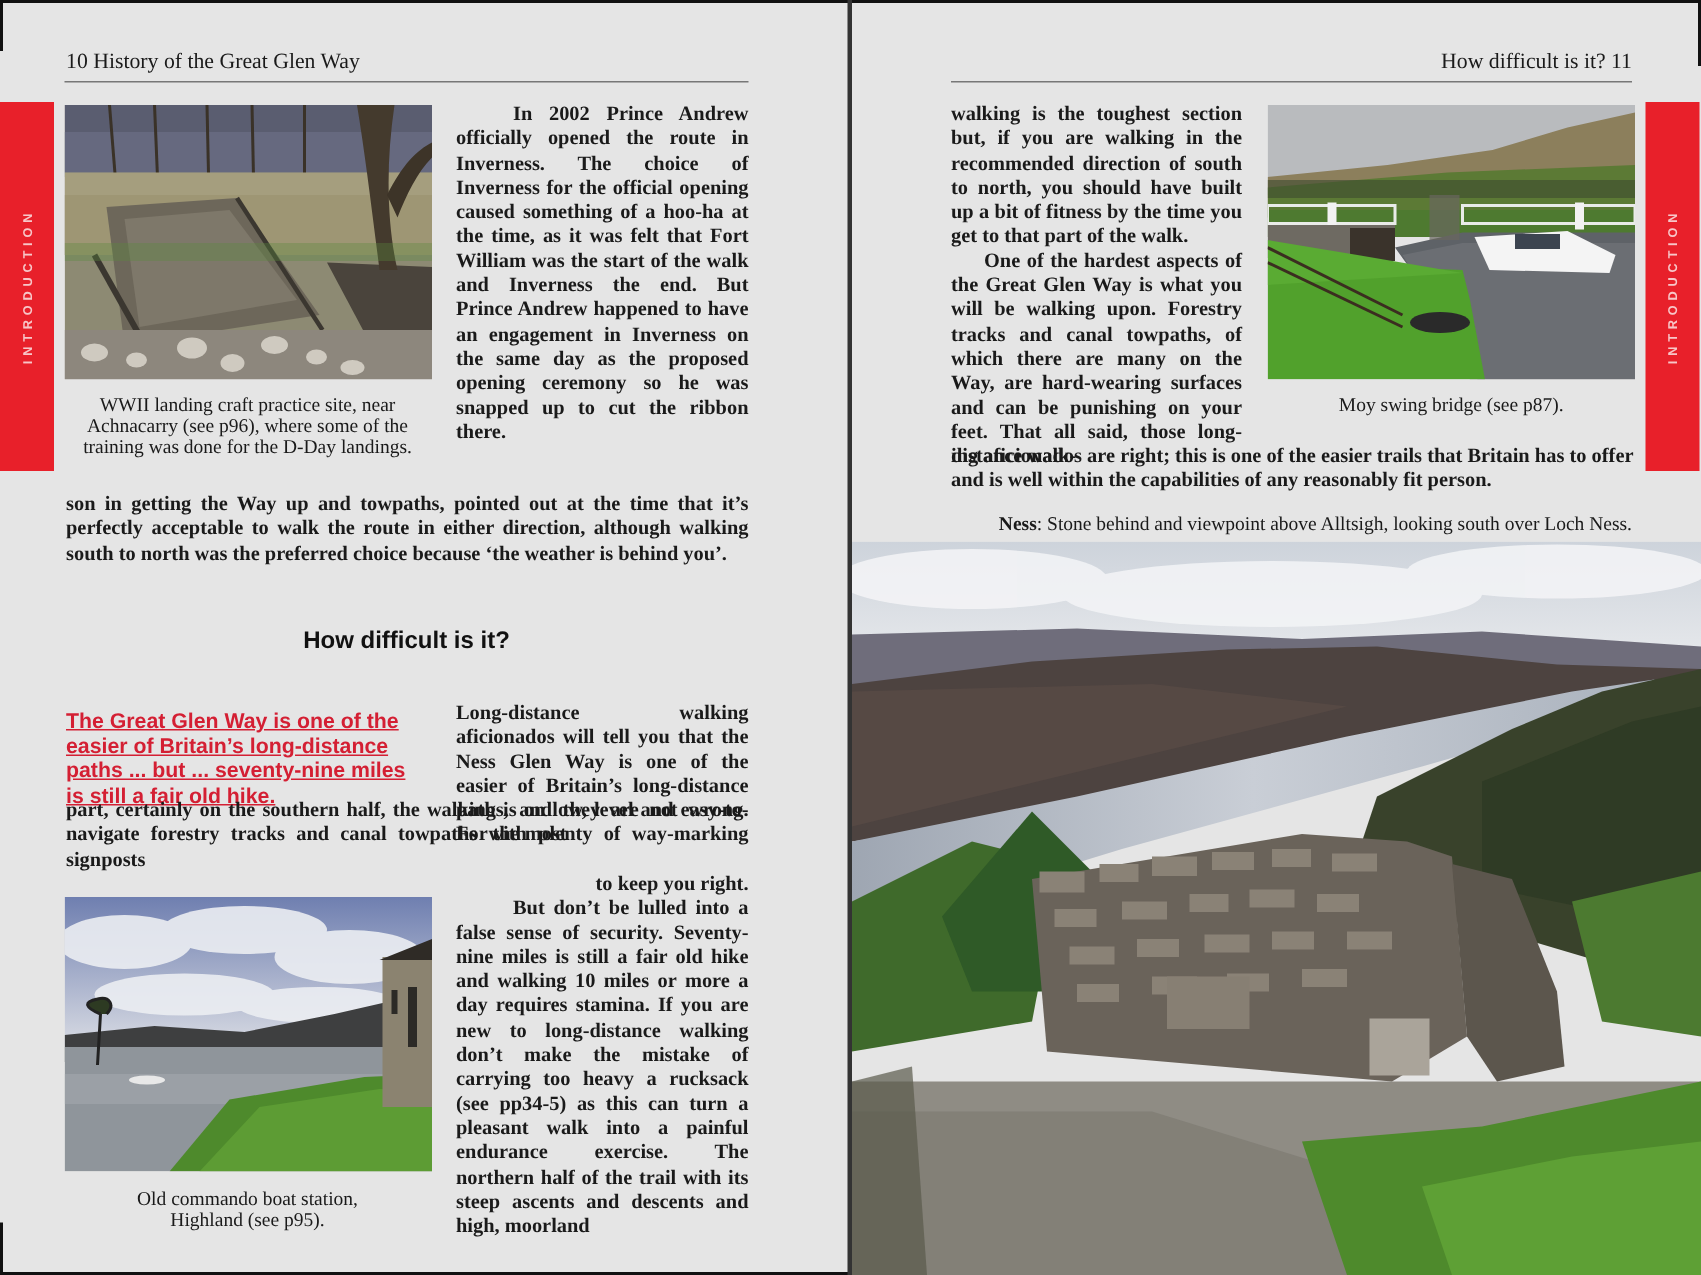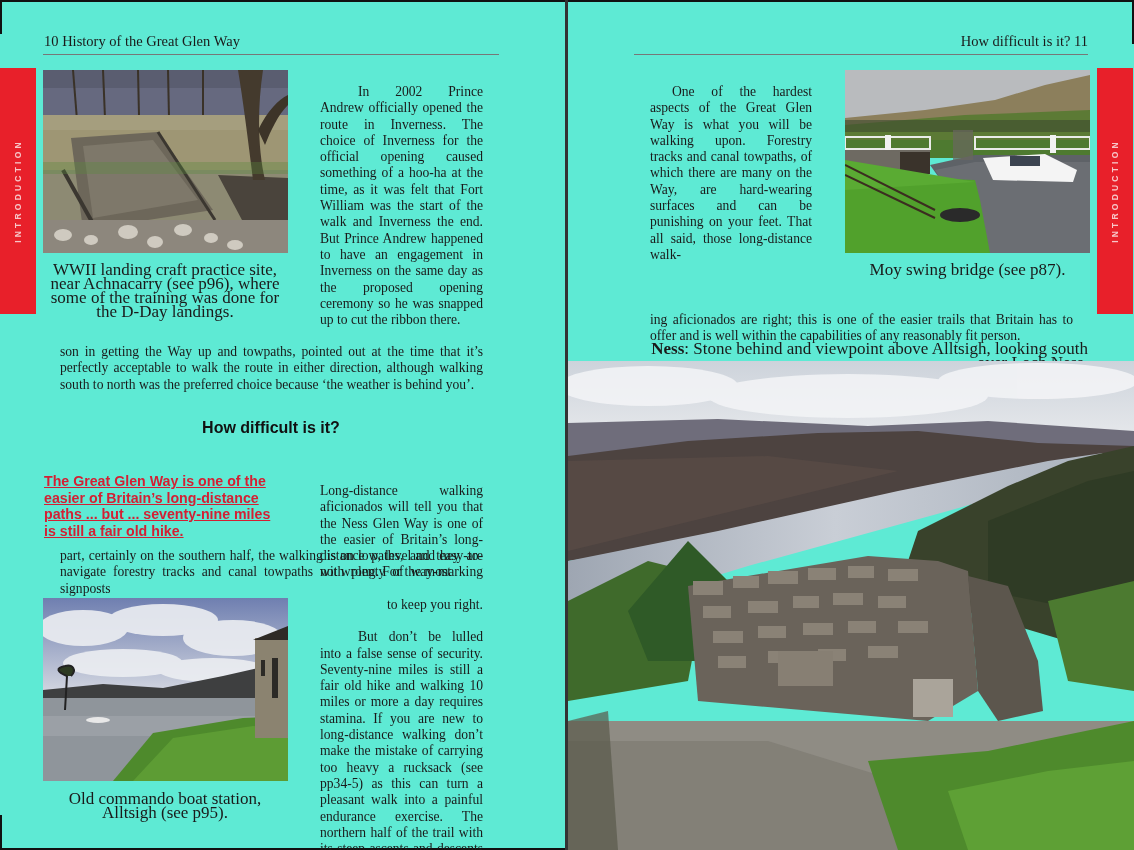--- a/index.html
+++ b/index.html
@@ -1,19 +1,19 @@
 <!DOCTYPE html>
 <html><head>
 <meta charset="utf-8">
 <style>
   * { box-sizing: border-box; margin: 0; padding: 0; }
   html, body { width: 1134px; height: 850px; overflow: hidden; background: #ffffff; }
   body { position: relative; font-family: "Liberation Serif", "DejaVu Serif", serif; color: #1a1a1a; }
 
-  .spread { position: absolute; left: 0; top: 0; width: 1134px; height: 850px; background: #5eead4; }
+  .spread { position: absolute; left: 0; top: 0; width: 1134px; height: 850px; background: #e5e5e5; }
   .frame-top { position: absolute; left: 0; top: 0; width: 1134px; height: 2px; background: #111; }
   .frame-left { position: absolute; left: 0; top: 0; width: 2px; height: 34px; background: #111; }
   .frame-left-b { position: absolute; left: 0; top: 815px; width: 2px; height: 35px; background: #111; }
   .frame-right { position: absolute; right: 0; top: 0; width: 2px; height: 44px; background: #111; }
   .frame-bottom { position: absolute; left: 0; bottom: 0; width: 1134px; height: 2px; background: #111; }
   .gutter { position: absolute; left: 565px; top: 0; width: 3px; height: 850px; background: #333; }
 
   .running-head { position: absolute; top: 33px; font-size: 14.5px; color: #1a1a1a; }
   .running-head.left { left: 44px; }
   .running-head.right { right: 46px; text-align: right; margin-left: 36px; }
@@ -22,24 +22,24 @@
   .head-rule.right { left: 634px; width: 454px; }
 
   .thumb-tab { position: absolute; top: 68px; width: 36px; height: 246px; background: #e8202a; }
   .thumb-tab.left { left: 0; }
   .thumb-tab.right { left: 1097px; }
   .thumb-text { position: absolute; left: 50%; top: 50%; transform: translate(-50%, -50%) rotate(-90deg);
     font-family: "Liberation Sans", "DejaVu Sans", sans-serif; font-size: 8.5px; font-weight: bold;
     letter-spacing: 3.2px; color: #f7c6c8; white-space: nowrap; }
 
   .photo { position: absolute; overflow: hidden; }
-  .caption { position: absolute; font-size: 17px; line-height: 14px; text-align: center; color: #1a1a1a; }
+  .caption { position: absolute; font-size: 13px; line-height: 14px; text-align: center; color: #1a1a1a; }
 
   .body-text { position: absolute; font-size: 13.6px; line-height: 16.3px; text-align: justify; color: #1a1a1a; }
-  .body-text p { margin: 16px; }
+  .body-text p { margin: 0; font-weight: bold; }
   .indent { text-indent: 38px; }
   .indent-sm { text-indent: 22px; }
 
   .section-title { position: absolute; left: 43px; width: 456px; top: 419px; text-align: center;
     font-family: "Liberation Sans", "DejaVu Sans", sans-serif; font-weight: bold; font-size: 16px; color: #111; }
 
   .pull-quote { position: absolute; left: 44px; top: 473px; width: 240px;
     font-family: "Liberation Sans", "DejaVu Sans", sans-serif; font-weight: bold; font-size: 14.2px; line-height: 16.6px;
     color: #d41f33; text-decoration: underline; }
 
@@ -149,33 +149,34 @@
         <rect x="212" y="40" width="33" height="100" fill="#8b8370"></rect>
         <polygon points="210,42 245,28 245,42" fill="#2f2b26"></polygon>
         <rect x="229" y="60" width="6" height="40" fill="#2c2a26"></rect>
         <rect x="218" y="62" width="4" height="16" fill="#2c2a26"></rect>
         <ellipse cx="55" cy="122" rx="12" ry="3" fill="#e8e8e8"></ellipse>
         <path d="M22,112 L24,78 M24,78 C14,74 12,70 22,68 C30,66 34,72 28,78" stroke="#222" stroke-width="2" fill="#2d3a22"></path>
       </svg>
     </div>
     <div class="caption" style="left:42px; top:792px; width:246px;">
       <div>Old commando boat station,</div>
-      <div>Alltsigh (see p95).</div>
+      <div>Highland (see p95).</div>
     </div>
   </div>
 
   <div>
     <div class="running-head right">How difficult is it?  11</div>
     <div class="head-rule right"></div>
 
     <div class="thumb-tab right">
       <div class="thumb-text">INTRODUCTION</div>
     </div>
 
     <div class="body-text" style="left:634px; top:68px; width:194px;">
+      <p>walking is the toughest section but, if you are walking in the recommended direction of south to north, you should have built up a bit of fitness by the time you get to that part of the walk.</p>
       <p class="indent-sm">One of the hardest aspects of the Great Glen Way is what you will be walking upon. Forestry tracks and canal towpaths, of which there are many on the Way, are hard-wearing surfaces and can be punishing on your feet. That all said, those long-distance walk-</p>
     </div>
 
     <div class="photo" style="left:845px; top:70px; width:245px; height:183px;">
       <svg width="245" height="183" viewBox="0 0 245 183">
         <rect width="245" height="60" fill="#b9bbbe"></rect>
         <polygon points="0,48 80,40 150,30 200,15 245,5 245,70 0,70" fill="#8c7f5c"></polygon>
         <polygon points="0,55 120,45 245,40 245,75 0,75" fill="#5c7a35"></polygon>
         <rect y="50" width="245" height="12" fill="#3c4a2e" opacity="0.6"></rect>
         <rect y="70" width="245" height="18" fill="#4e7a30"></rect>

